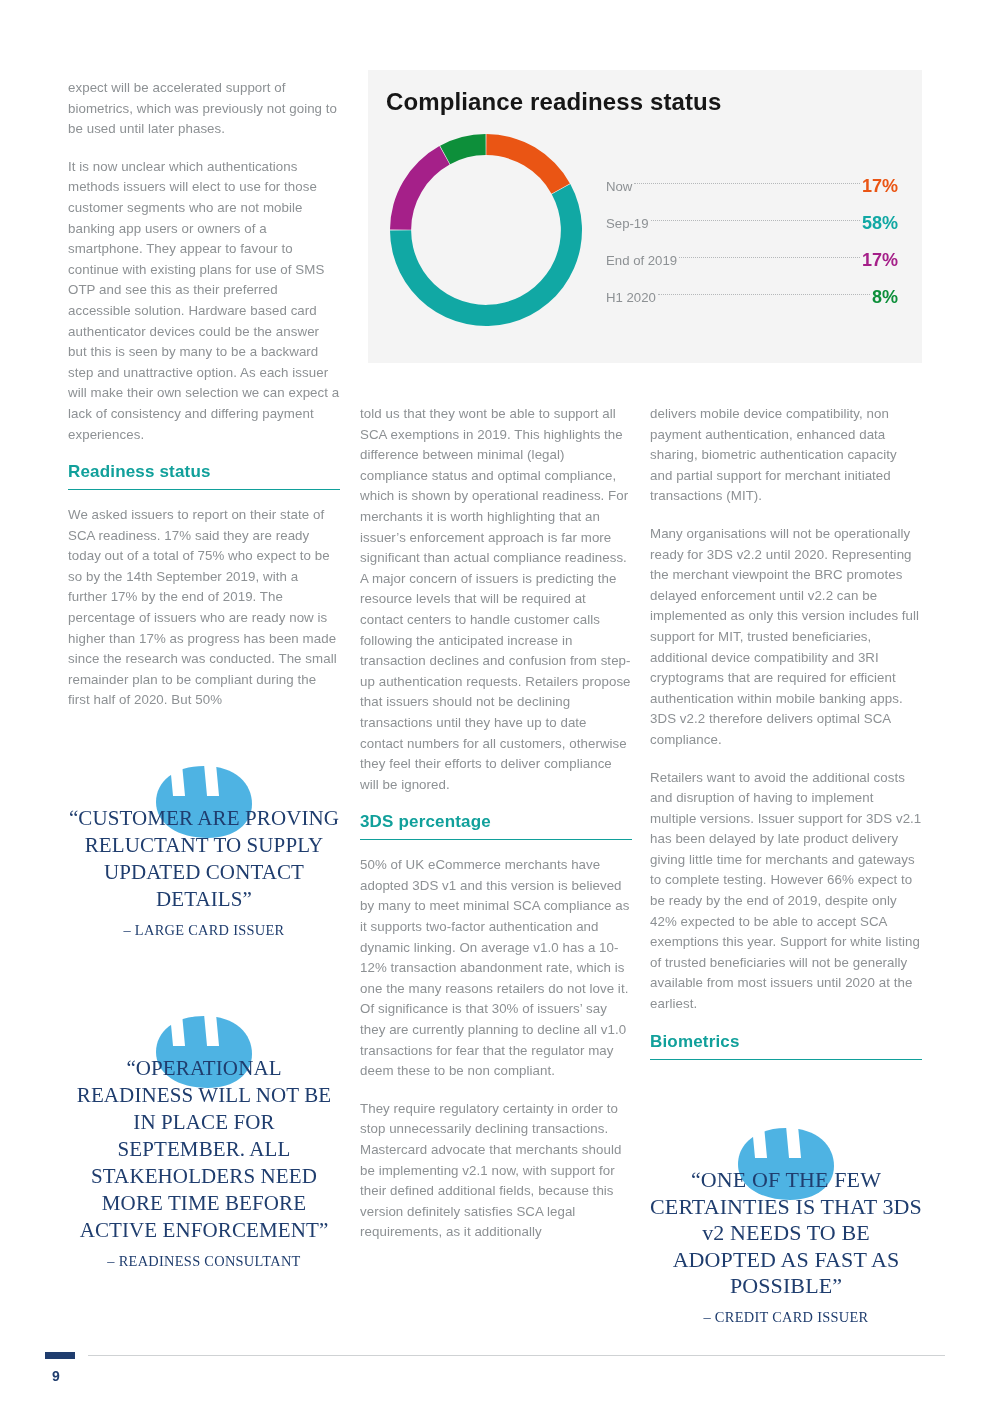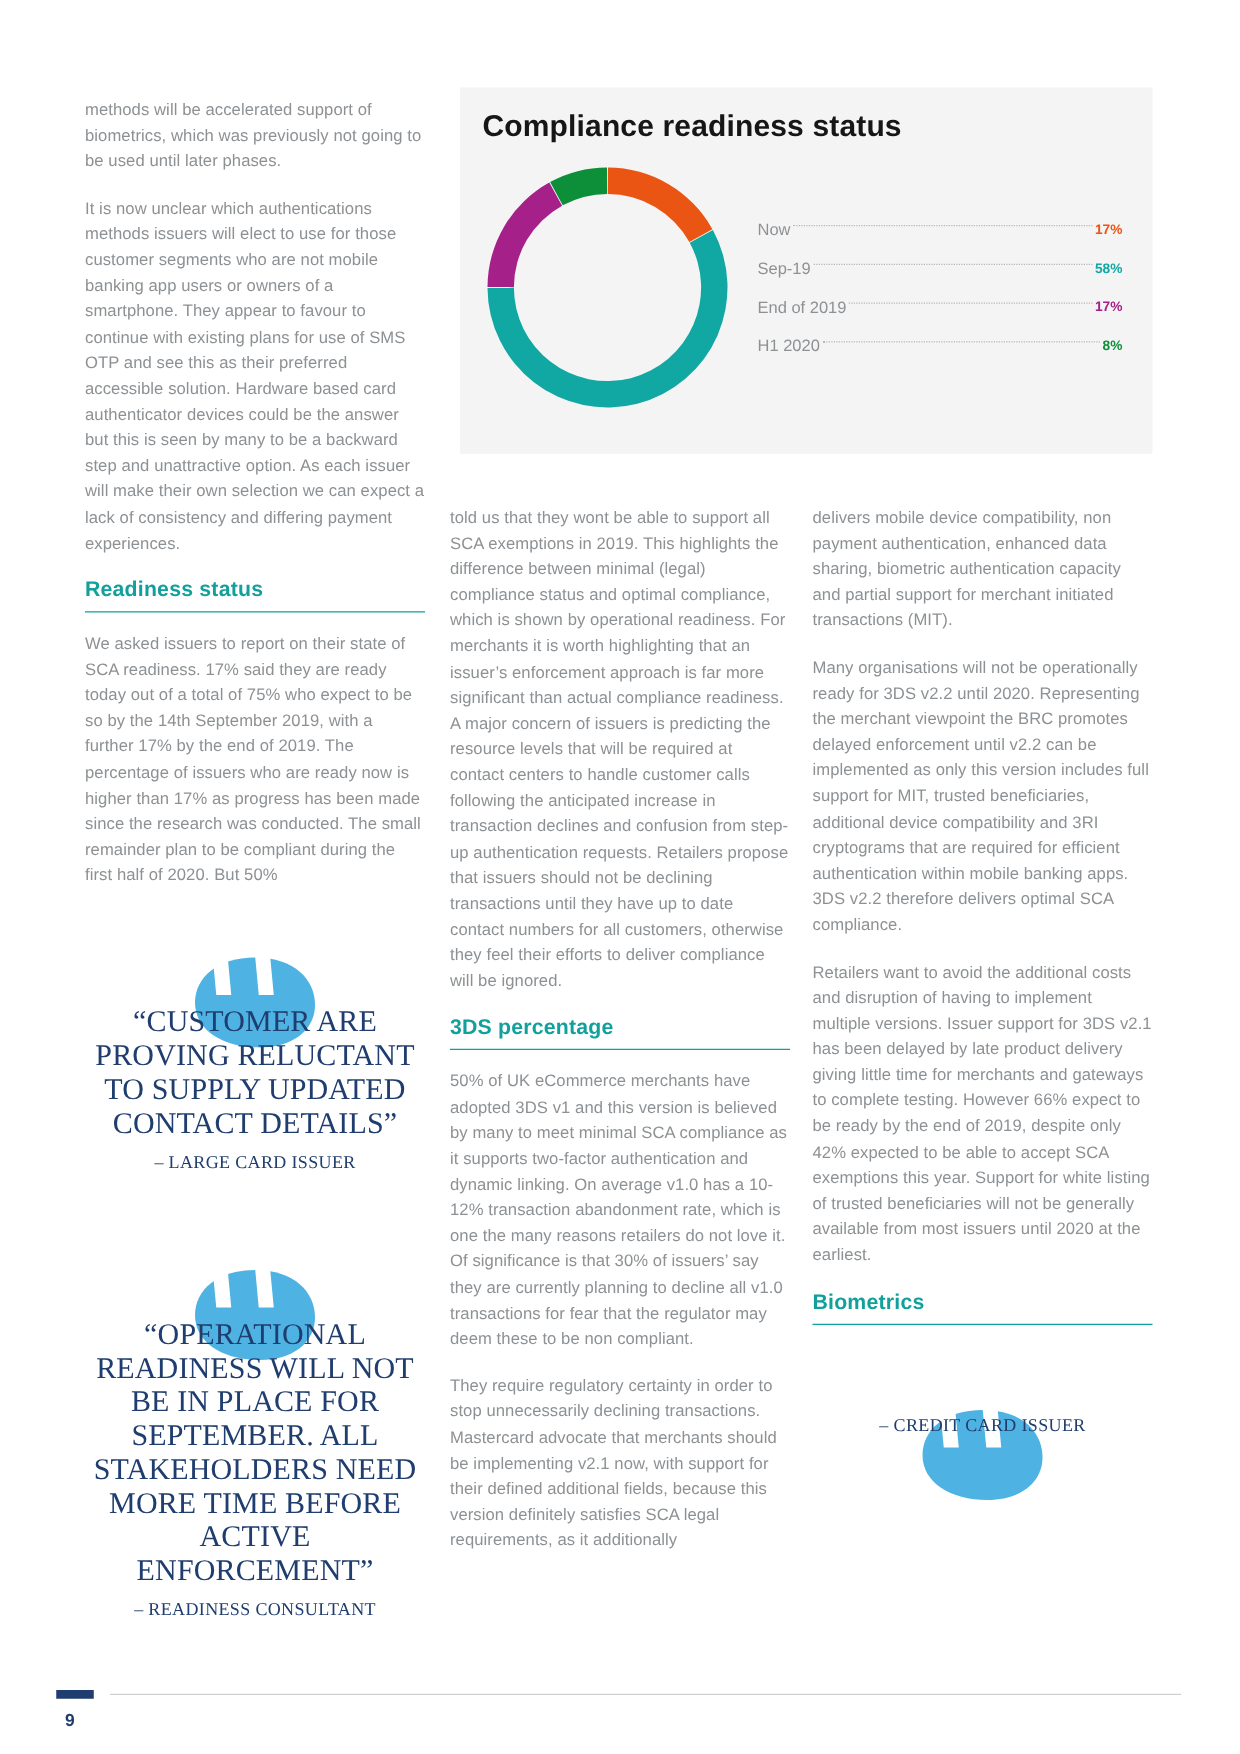--- a/index.html
+++ b/index.html
@@ -65,40 +65,40 @@
   }
   .legend-row:last-child{margin-bottom:16px;}
   .legend-label{flex:0 0 auto;}
   .legend-dots{
     flex:1 1 auto;
     margin:0 2px;
     border-bottom:1.5px dotted #b5b8ba;
     transform:translateY(-3px);
     min-width:10px;
   }
-  .legend-val{flex:0 0 auto;font-weight:bold;font-size:11px;}
+  .legend-val{flex:0 0 auto;font-weight:bold;font-size:18px;}
 
   
   .quote{
     position:absolute;
     text-align:center;
   }
   .q-mark{
     position:absolute;
     left:50%;
     transform:translateX(-50%);
     top:0;
     width:104px;height:78px;
     z-index:0;
   }
   .q-text{
     position:relative;z-index:1;
     font-family:"Liberation Serif", serif;
     color:#1f3d6e;
-    font-size:24px;
+    font-size:21px;
     line-height:27px;
     letter-spacing:.005em;
   }
   .q-attr{
     position:relative;z-index:1;
     font-family:"Liberation Serif", serif;
     color:#1f3d6e;
     font-size:14.4px;
     letter-spacing:.02em;
     margin-top:9px;
@@ -128,21 +128,21 @@
     position:absolute;right:46px;top:1444px;
     color:#737373;font-size:11px;
   }
 </style>
 </head>
 <body>
 
 <div class="page">
 
   <div class="col col-left">
-    <p class="body">methods will be accelerated support of biometrics, which was previously not going to be used until later phases.</p>
+    <p class="body">expect will be accelerated support of biometrics, which was previously not going to be used until later phases.</p>
     <p class="body">It is now unclear which authentications methods issuers will elect to use for those customer segments who are not mobile banking app users or owners of a smartphone. They appear to favour to continue with existing plans for use of SMS OTP and see this as their preferred accessible solution. Hardware based card authenticator devices could be the answer but this is seen by many to be a backward step and unattractive option. As each issuer will make their own selection we can expect a lack of consistency and differing payment experiences.</p>
     <div class="sec-head">Readiness status</div>
     <div class="sec-rule"></div>
     <p class="body">We asked issuers to report on their state of SCA readiness. 17% said they are ready today out of a total of 75% who expect to be so by the 14th September 2019, with a further 17% by the end of 2019. The percentage of issuers who are ready now is higher than 17% as progress has been made since the research was conducted. The small remainder plan to be compliant during the first half of 2020. But 50%</p>
   </div>
 
   <div class="chart-panel">
     <div class="chart-title">Compliance readiness status</div>
 
     <div class="donut-wrap">
@@ -215,20 +215,21 @@
     <div class="q-text">“OPERATIONAL READINESS WILL NOT BE IN PLACE FOR SEPTEMBER. ALL STAKEHOLDERS NEED MORE TIME BEFORE ACTIVE ENFORCEMENT”</div>
     <div class="q-attr">– READINESS CONSULTANT</div>
   </div>
 
   <div class="quote quote-3">
     <svg class="q-mark" viewBox="0 0 104 78">
       <path d="M52 4 C84 4 100 22 100 42 C100 62 82 76 56 76 C26 76 4 62 4 40 C4 20 22 4 52 4 Z" fill="#4eb3e3"></path>
       <path d="M18 2 L30 2 L33 34 L21 34 Z" fill="#ffffff"></path>
       <path d="M52 2 L64 2 L67 34 L55 34 Z" fill="#ffffff"></path>
     </svg>
+    <div class="q-text">“ONE OF THE FEW CERTAINTIES IS THAT 3DS v2 NEEDS TO BE ADOPTED AS FAST AS POSSIBLE”</div>
     <div class="q-attr">– CREDIT CARD ISSUER</div>
   </div>
 
   <div class="footer-bar"></div>
   <div class="footer-rule"></div>
   <div class="page-num">9</div>
   <div class="site">emergingpayments.org</div>
 
 </div>
 

